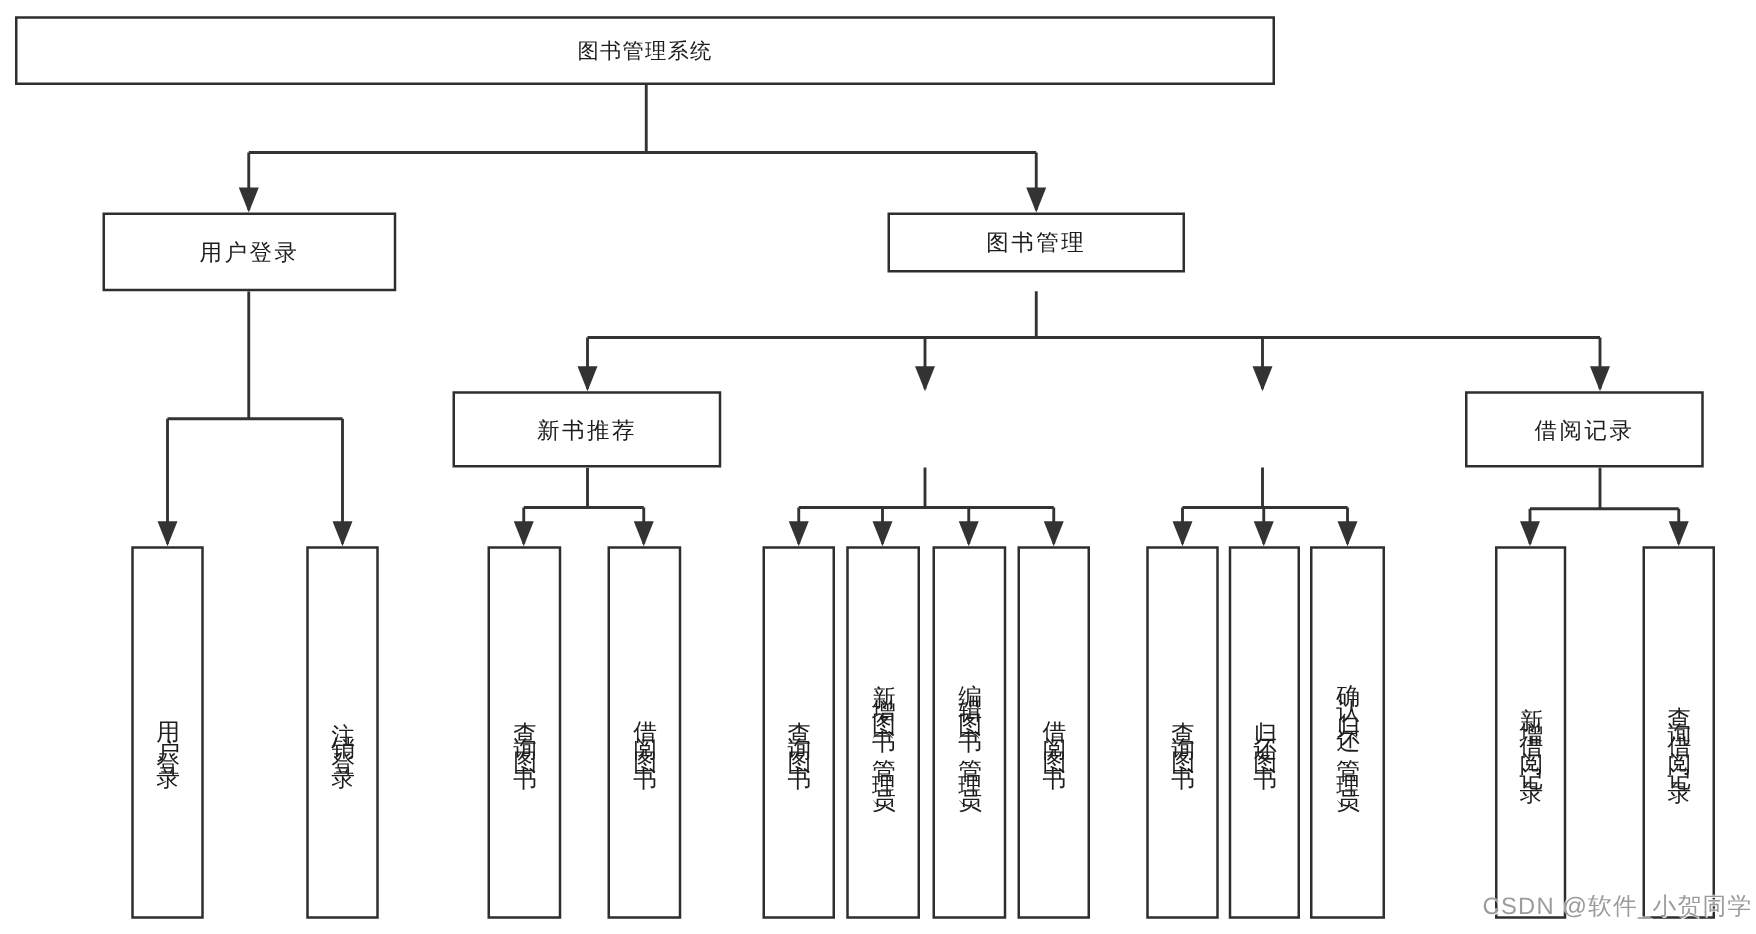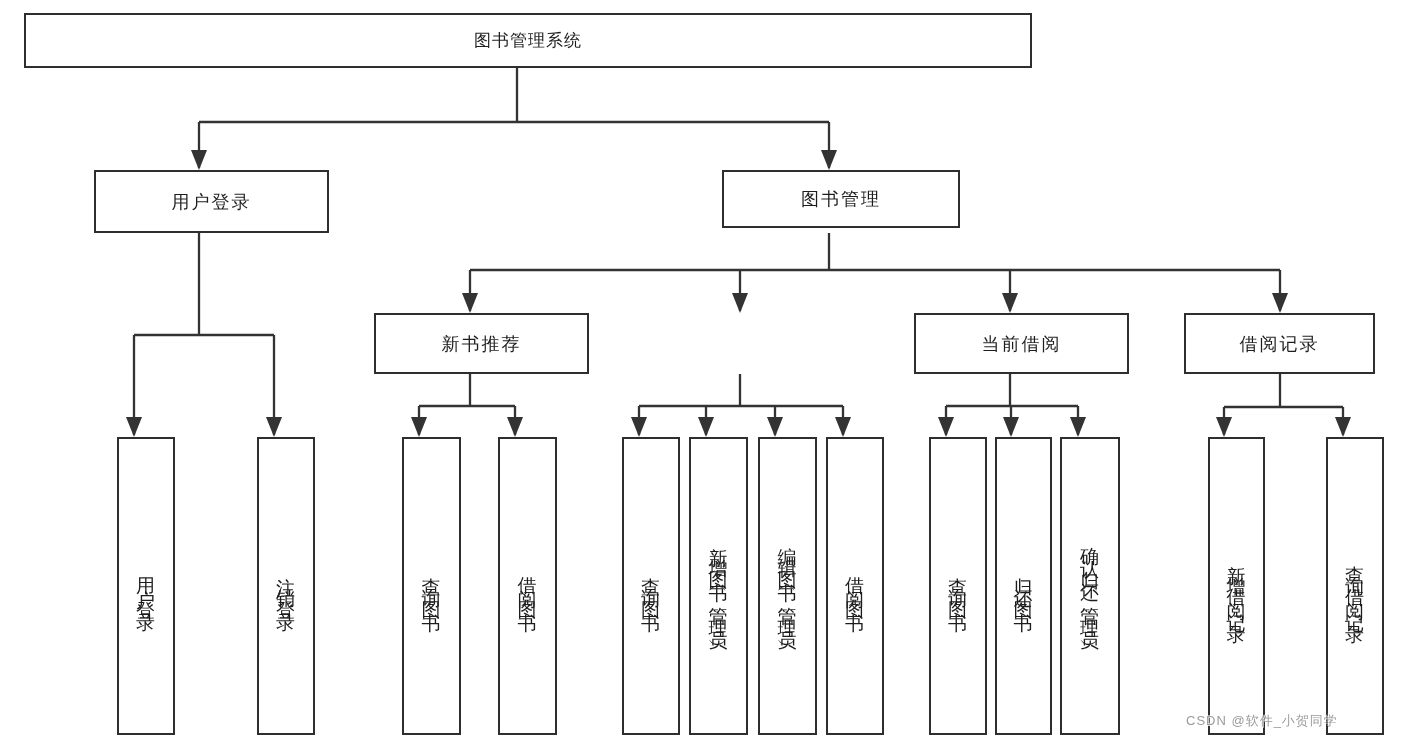--- a/index.html
+++ b/index.html
@@ -20,21 +20,20 @@
   .box {
     position: absolute;
     box-sizing: border-box;
     border: 2px solid var(--box_border, #2e2e2e);
     background: #ffffff;
     display: flex;
     align-items: center;
     justify-content: center;
     color: var(--text, #1d1d1d);
     z-index: 1;
-    margin-left: 12px;
   }
   .hbox {
     font-size: 18px;
     letter-spacing: 2px;
     white-space: nowrap;
   }
   .rootbox {
     font-size: 17px;
     letter-spacing: 1px;
   }
@@ -42,21 +41,21 @@
     writing-mode: vertical-rl;
     text-orientation: mixed;
     font-size: 19px;
     line-height: 1;
     letter-spacing: 12px;
   }
   .watermark {
     position: absolute;
     left: 1186px;
     top: 712px;
-    font-size: 13px;
+    font-size: 19px;
     letter-spacing: 1px;
     color: var(--watermark, #9b9b9b);
     white-space: nowrap;
     z-index: 5;
     text-shadow: 1px 1px 0 rgba(255,255,255,0.85), -1px -1px 0 rgba(255,255,255,0.6);
   }
 </style>
 </head>
 <body>
 
@@ -124,24 +123,23 @@
       <polygon points="1003,417 1019,417 1011,437"></polygon>
       <polygon points="1070,417 1086,417 1078,437"></polygon>
       <polygon points="1216,417 1232,417 1224,437"></polygon>
       <polygon points="1335,417 1351,417 1343,437"></polygon>
     </g>
   </svg>
 
   <div class="box rootbox" style="left:12px; top:13px; width:1008px; height:55px;">图书管理系统</div>
 
   <div class="box hbox" style="left:82px; top:170px; width:235px; height:63px;">用户登录</div>
-  <div class="box hbox" style="left:710px; top:170px; width:238px; height:58px;">图书管理</div>
+  <div class="box hbox" style="left:710px; top:170px; width:238px; height:48px;">图书管理</div>
 
   <div class="box hbox" style="left:362px; top:313px; width:215px; height:61px;">新书推荐</div>
-  <div class="box hbox" style="left:902px; top:313px; width:215px; height:61px;">当前借阅</div>
   <div class="box hbox" style="left:1172px; top:313px; width:191px; height:61px;">借阅记录</div>
 
   <div class="box leaf" style="left:105px; top:437px; width:58px; height:298px;">用户登录</div>
   <div class="box leaf" style="left:245px; top:437px; width:58px; height:298px;">注销登录</div>
 
   <div class="box leaf" style="left:390px; top:437px; width:59px; height:298px;">查询图书</div>
   <div class="box leaf" style="left:486px; top:437px; width:59px; height:298px;">借阅图书</div>
 
   <div class="box leaf" style="left:610px; top:437px; width:58px; height:298px;">查询图书</div>
   <div class="box leaf" style="left:677px; top:437px; width:59px; height:298px;">新增图书（管理员）</div>

